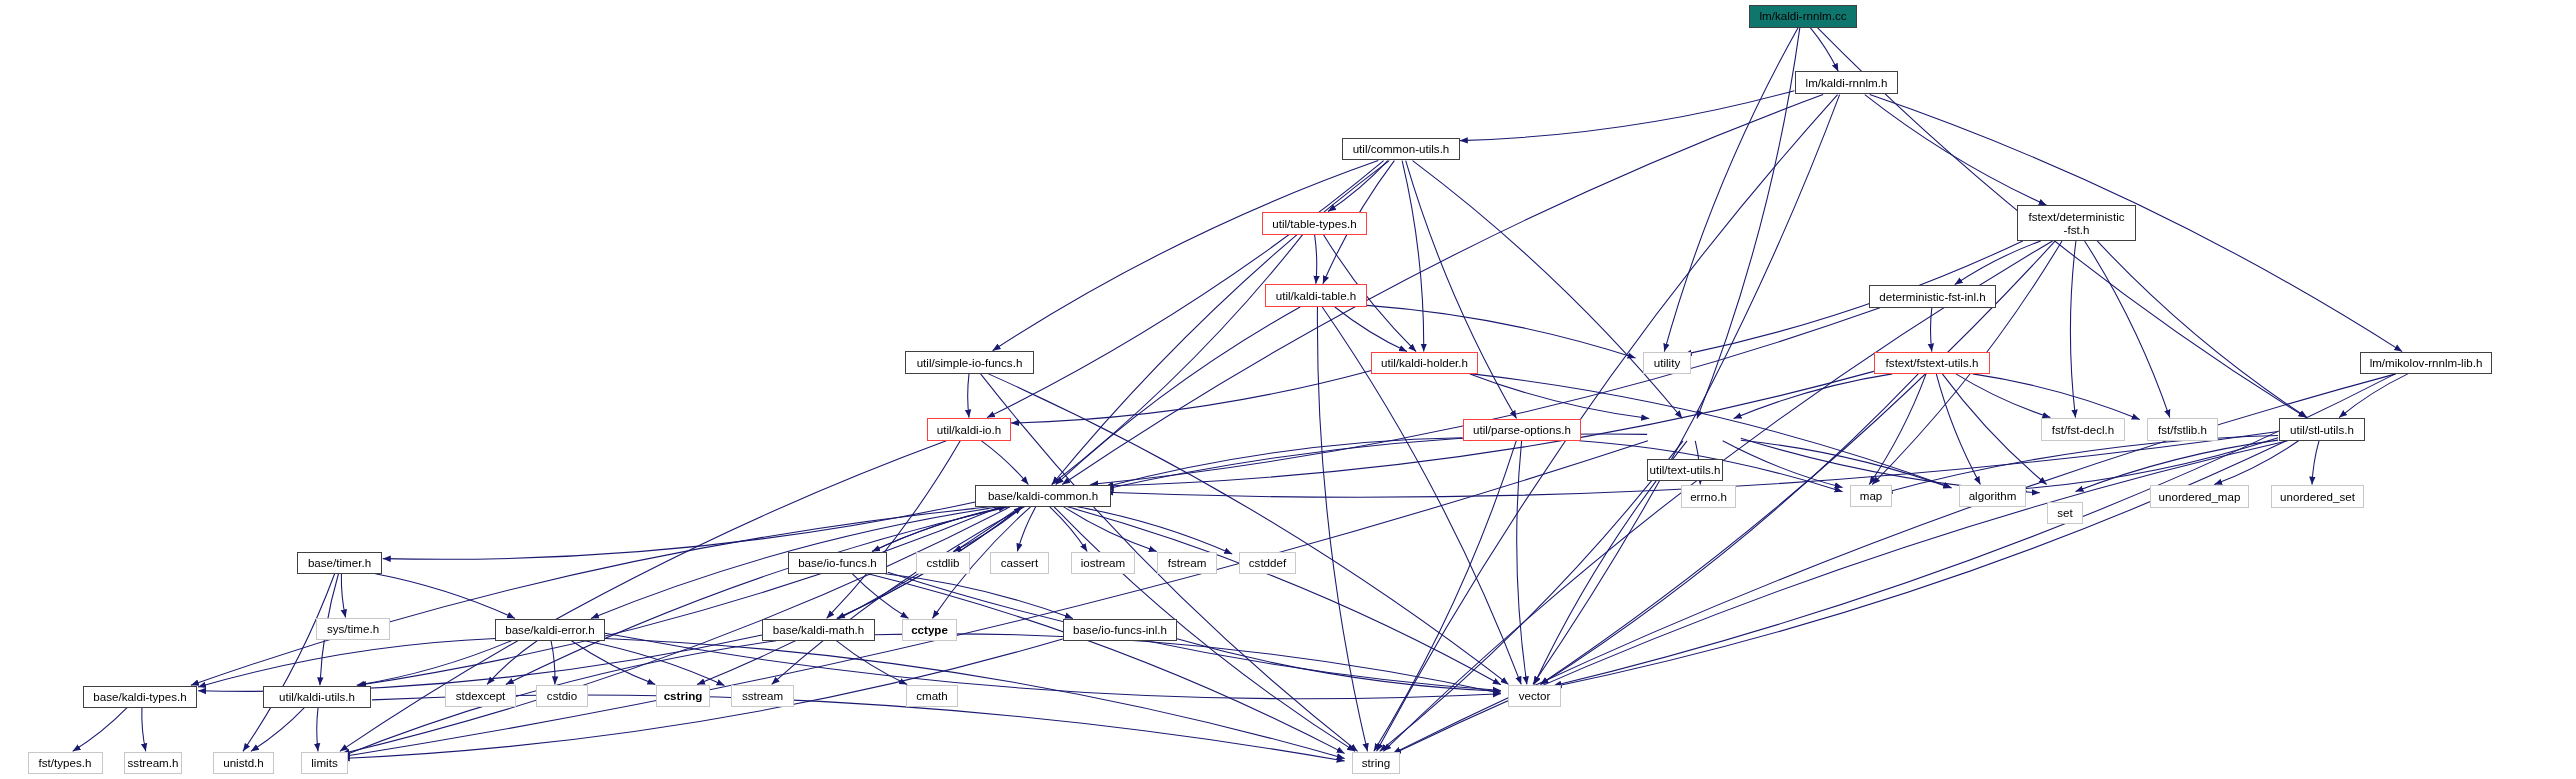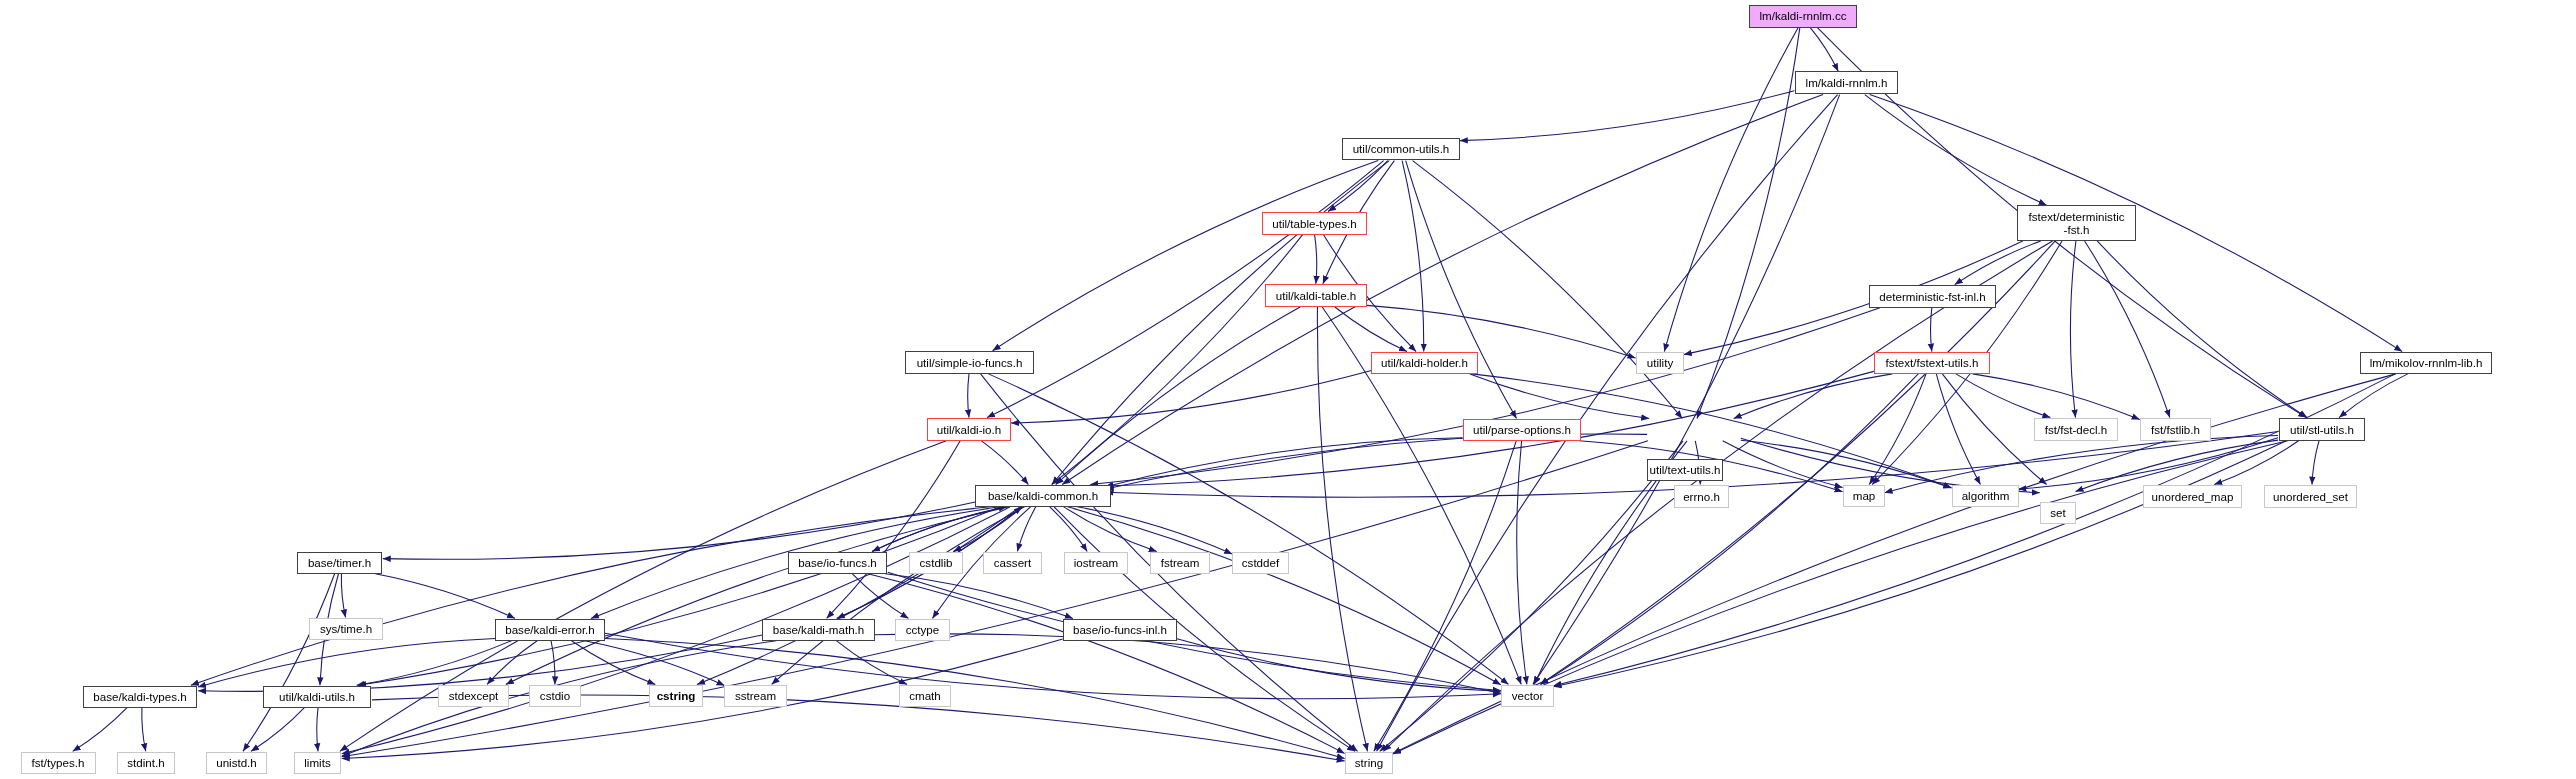--- a/index.html
+++ b/index.html
@@ -1,22 +1,22 @@
 <!DOCTYPE html>
 <html style="font-size:14.3px"><head>
 <meta charset="utf-8">
 <style>
   html, body { margin: 0; padding: 0; background: #ffffff; }
   body { width: 2576px; height: 779px; position: relative; overflow: hidden; font-family: "Liberation Sans", "DejaVu Sans", sans-serif; }
   #graph { position: absolute; left: 0; top: 0; width: 2576px; height: 779px; }
   .node { position: absolute; box-sizing: border-box; display: flex; align-items: center; justify-content: center; text-align: center; font-size: 11.6px; line-height: 13.4px; color: #000; background: #fff; white-space: pre-line; }
   .node.normal { border: 1.8px solid #404040; cursor: pointer; }
   .node.truncated { border: 1.8px solid #ff4040; cursor: pointer; }
-  .node.external { border: 1.8px solid #c8c8c8; color: #000; }
-  .node.root { border: 1.8px solid #404040; background: #f0abfc; }
+  .node.external { border: 1.8px solid #c8c8c8; color: #000; margin-left: 7px; }
+  .node.root { border: 1.8px solid #404040; background: #0f766e; }
 </style>
 </head>
 <body>
 
 <svg id="graph" xmlns="http://www.w3.org/2000/svg" width="2576" height="779" viewBox="0 0 2885 873">
   <defs>
     <marker id="arrow" viewBox="0 0 10 10" refX="10" refY="5" markerWidth="9" markerHeight="9" orient="auto-start-reverse" markerUnits="userSpaceOnUse">
       <path d="M0,1 L10,5 L0,9 z" fill="#191970"></path>
     </marker>
   </defs>
@@ -177,29 +177,29 @@
     <div class="node normal" style="left: 297px; top: 552px; width: 85px; height: 22px;"><span>base/timer.h</span></div>
     <div class="node normal" style="left: 788px; top: 552px; width: 99px; height: 22px;"><span>base/io-funcs.h</span></div>
     <div class="node external" style="left: 909px; top: 552px; width: 54px; height: 22px;"><span>cstdlib</span></div>
     <div class="node external" style="left: 983px; top: 552px; width: 59px; height: 22px;"><span>cassert</span></div>
     <div class="node external" style="left: 1064px; top: 552px; width: 64px; height: 22px;"><span>iostream</span></div>
     <div class="node external" style="left: 1150px; top: 552px; width: 60px; height: 22px;"><span>fstream</span></div>
     <div class="node external" style="left: 1232px; top: 552px; width: 57px; height: 22px;"><span>cstddef</span></div>
     <div class="node external" style="left: 309px; top: 618px; width: 74px; height: 22px;"><span>sys/time.h</span></div>
     <div class="node normal" style="left: 495px; top: 619px; width: 110px; height: 22px;"><span>base/kaldi-error.h</span></div>
     <div class="node normal" style="left: 762px; top: 619px; width: 113px; height: 22px;"><span>base/kaldi-math.h</span></div>
-    <div class="node external" style="left: 895px; top: 619px; width: 55px; height: 22px;"><span>cctype</span></div>
+    <div class="node external" style="left: 895px; top: 619px; width: 55px; height: 22px; font-weight: bold;"><span>cctype</span></div>
     <div class="node normal" style="left: 1063px; top: 619px; width: 114px; height: 22px;"><span>base/io-funcs-inl.h</span></div>
     <div class="node normal" style="left: 83px; top: 686px; width: 114px; height: 22px;"><span>base/kaldi-types.h</span></div>
     <div class="node normal" style="left: 263px; top: 686px; width: 108px; height: 22px;"><span>util/kaldi-utils.h</span></div>
     <div class="node external" style="left: 438px; top: 685px; width: 71px; height: 22px;"><span>stdexcept</span></div>
     <div class="node external" style="left: 529px; top: 685px; width: 52px; height: 22px;"><span>cstdio</span></div>
     <div class="node external" style="left: 649px; top: 685px; width: 54px; height: 22px; font-weight: bold;"><span>cstring</span></div>
     <div class="node external" style="left: 724px; top: 685px; width: 63px; height: 22px;"><span>sstream</span></div>
     <div class="node external" style="left: 899px; top: 685px; width: 52px; height: 22px;"><span>cmath</span></div>
     <div class="node external" style="left: 1501px; top: 685px; width: 53px; height: 22px;"><span>vector</span></div>
     <div class="node external" style="left: 20.5px; top: 752px; width: 75px; height: 22px;"><span>fst/types.h</span></div>
-    <div class="node external" style="left: 117px; top: 752px; width: 58px; height: 22px;"><span>stdint.h</span></div>
+    <div class="node external" style="left: 117px; top: 752px; width: 58px; height: 22px;"><span>sstream.h</span></div>
     <div class="node external" style="left: 206px; top: 752px; width: 61px; height: 22px;"><span>unistd.h</span></div>
     <div class="node external" style="left: 294px; top: 752px; width: 47px; height: 22px;"><span>limits</span></div>
     <div class="node external" style="left: 1345px; top: 752px; width: 48px; height: 22px;"><span>string</span></div>
   </div>
 
 
 </body></html>

